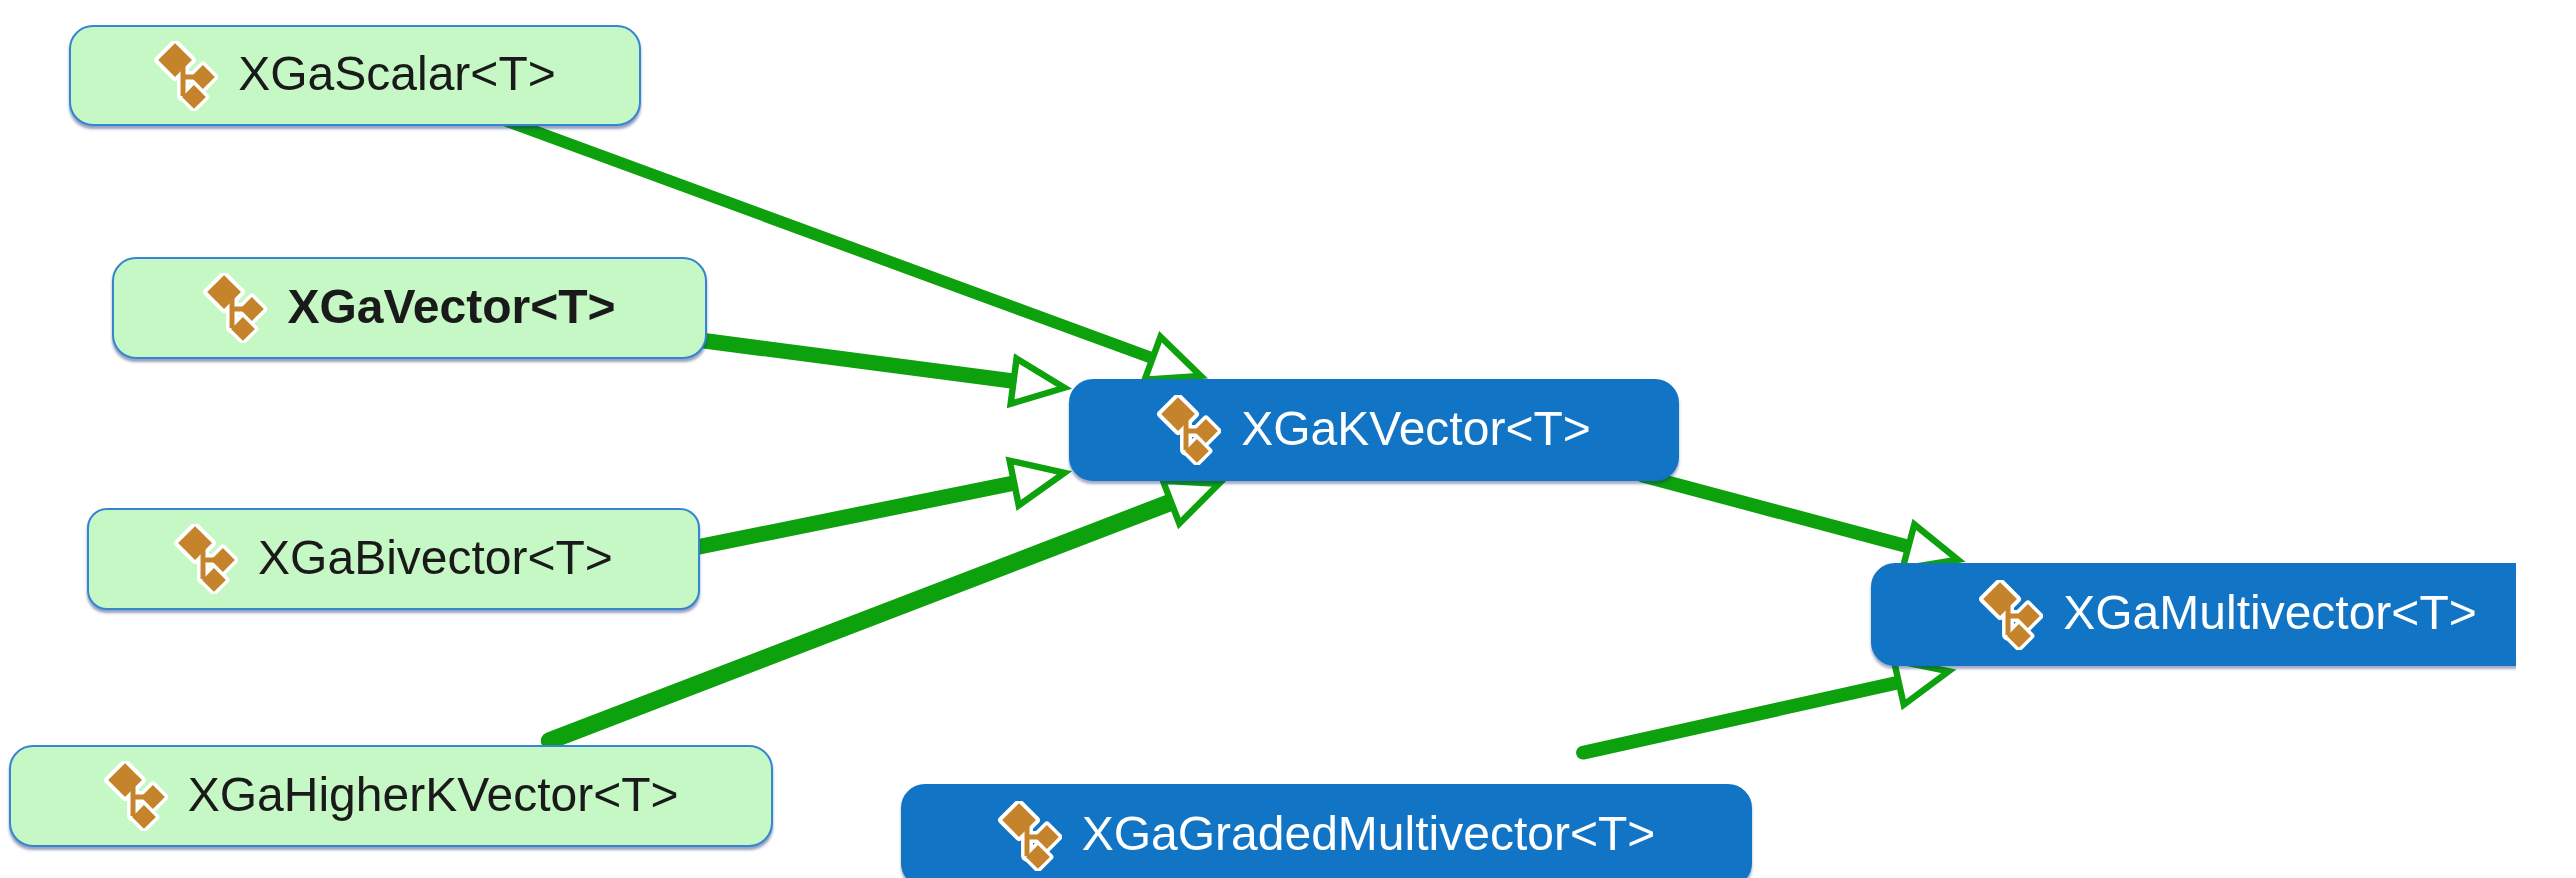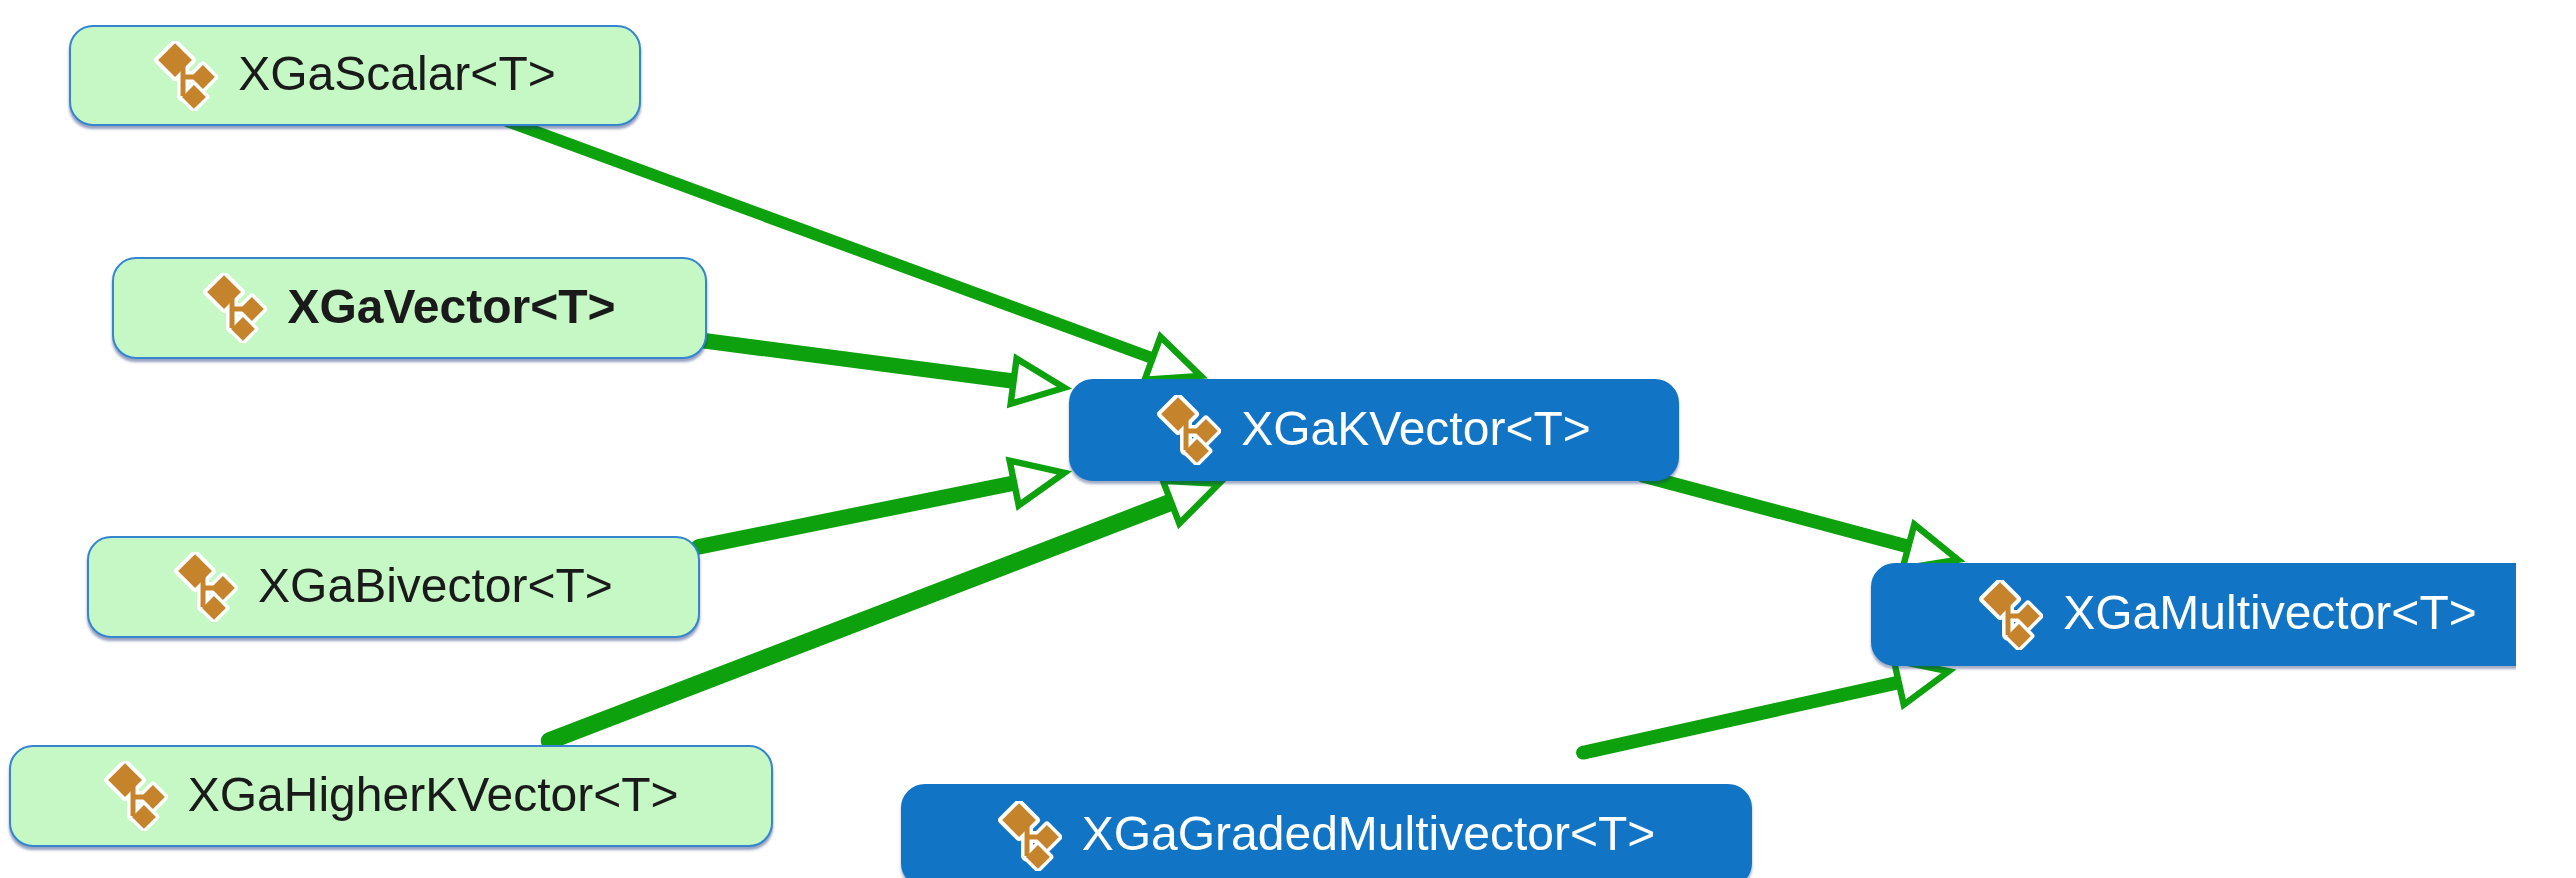--- a/index.html
+++ b/index.html
@@ -52,21 +52,21 @@
     flex: 0 0 auto;
     line-height: 0;
   }
   .node .label {
     display: inline-block;
     transform: translateY(-1.8px);
   }
   
   #node-xgascalar            { left:   69px; top:  25px; width: 572px; height: 101px; }
   #node-xgavector            { left:  112px; top: 257px; width: 595px; height: 102px; font-weight: bold; }
-  #node-xgabivector          { left:   87px; top: 536px; width: 613px; height: 102px; }
+  #node-xgabivector          { left:   87px; top: 508px; width: 613px; height: 102px; border-radius: 20px; }
   #node-xgahigherkvector     { left:   9.2px; top: 737px; width: 764px; height: 102px; margin-top: 8px; }
   #node-xgakvector           { left: 1069px; top: 379px; width: 610px; height: 102px; }
   #node-xgamultivector       { left: 1871px; top: 563px; width: 693px; height: 103px; padding-left: 21px; }
   #node-xgagradedmultivector { left:  901px; top: 784px; width: 851px; height: 103px; }
   #icon-defs { position: absolute; width: 0; height: 0; overflow: hidden; }
 </style>
 </head>
 <body>
 
 <svg id="icon-defs" xmlns="http://www.w3.org/2000/svg">

